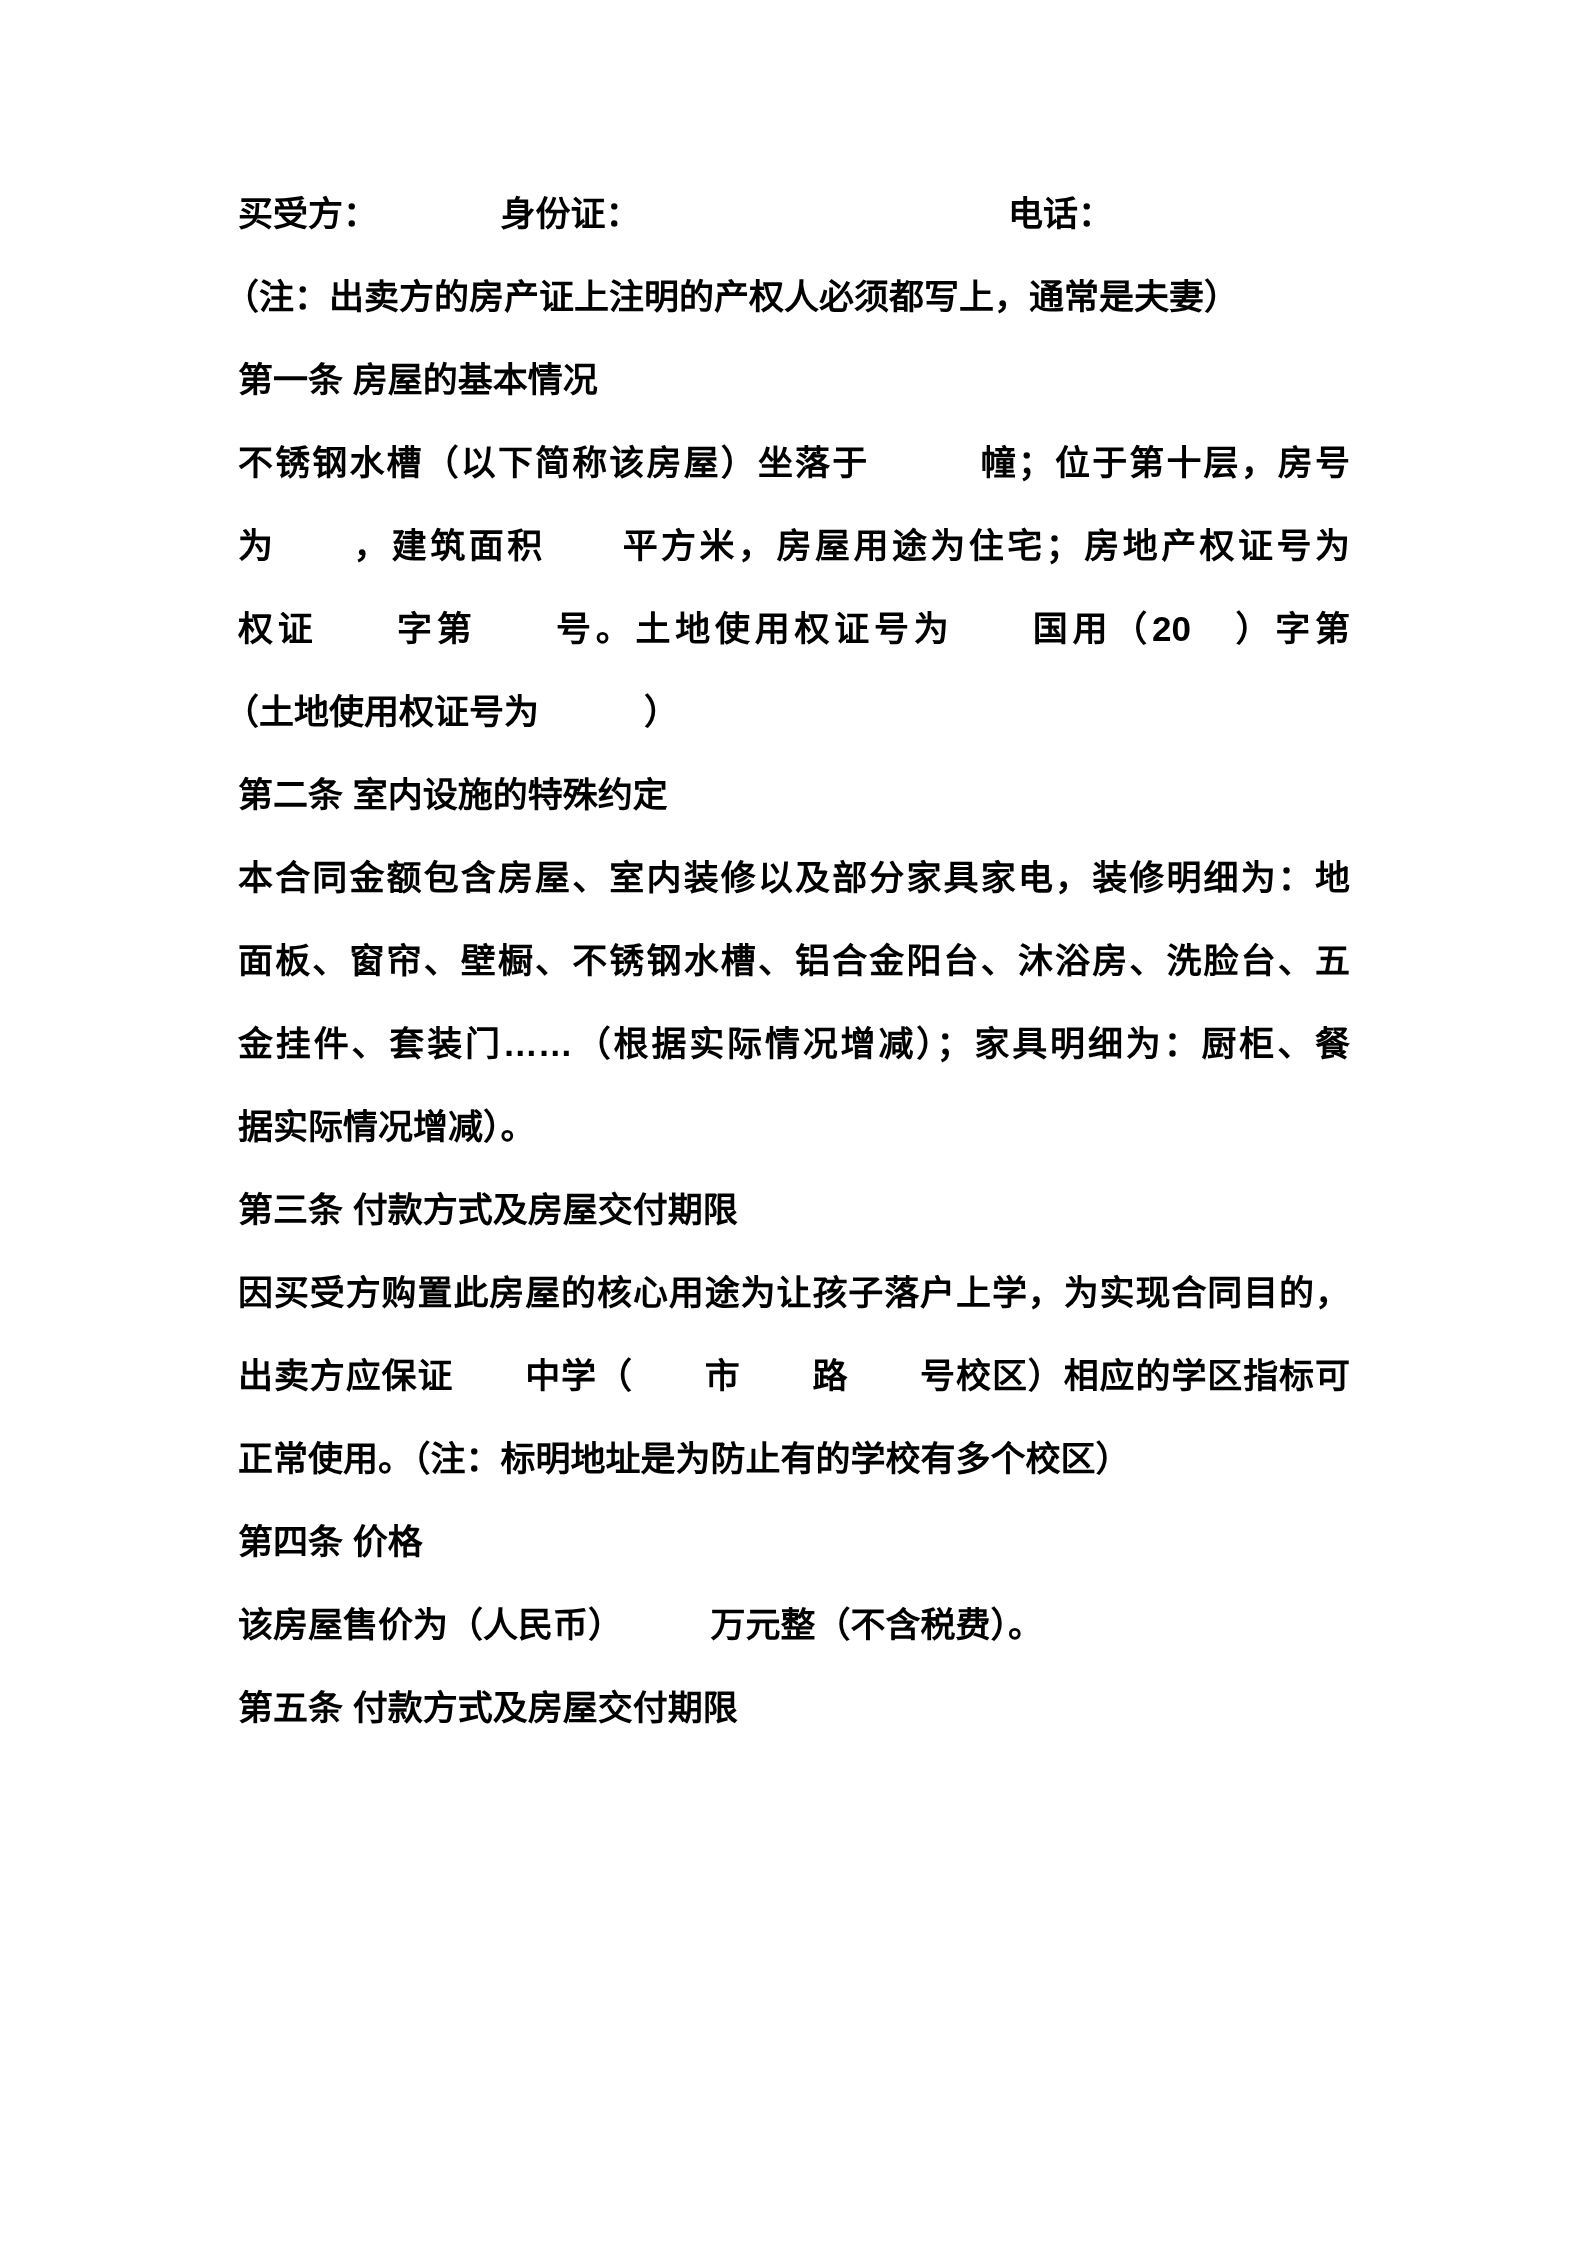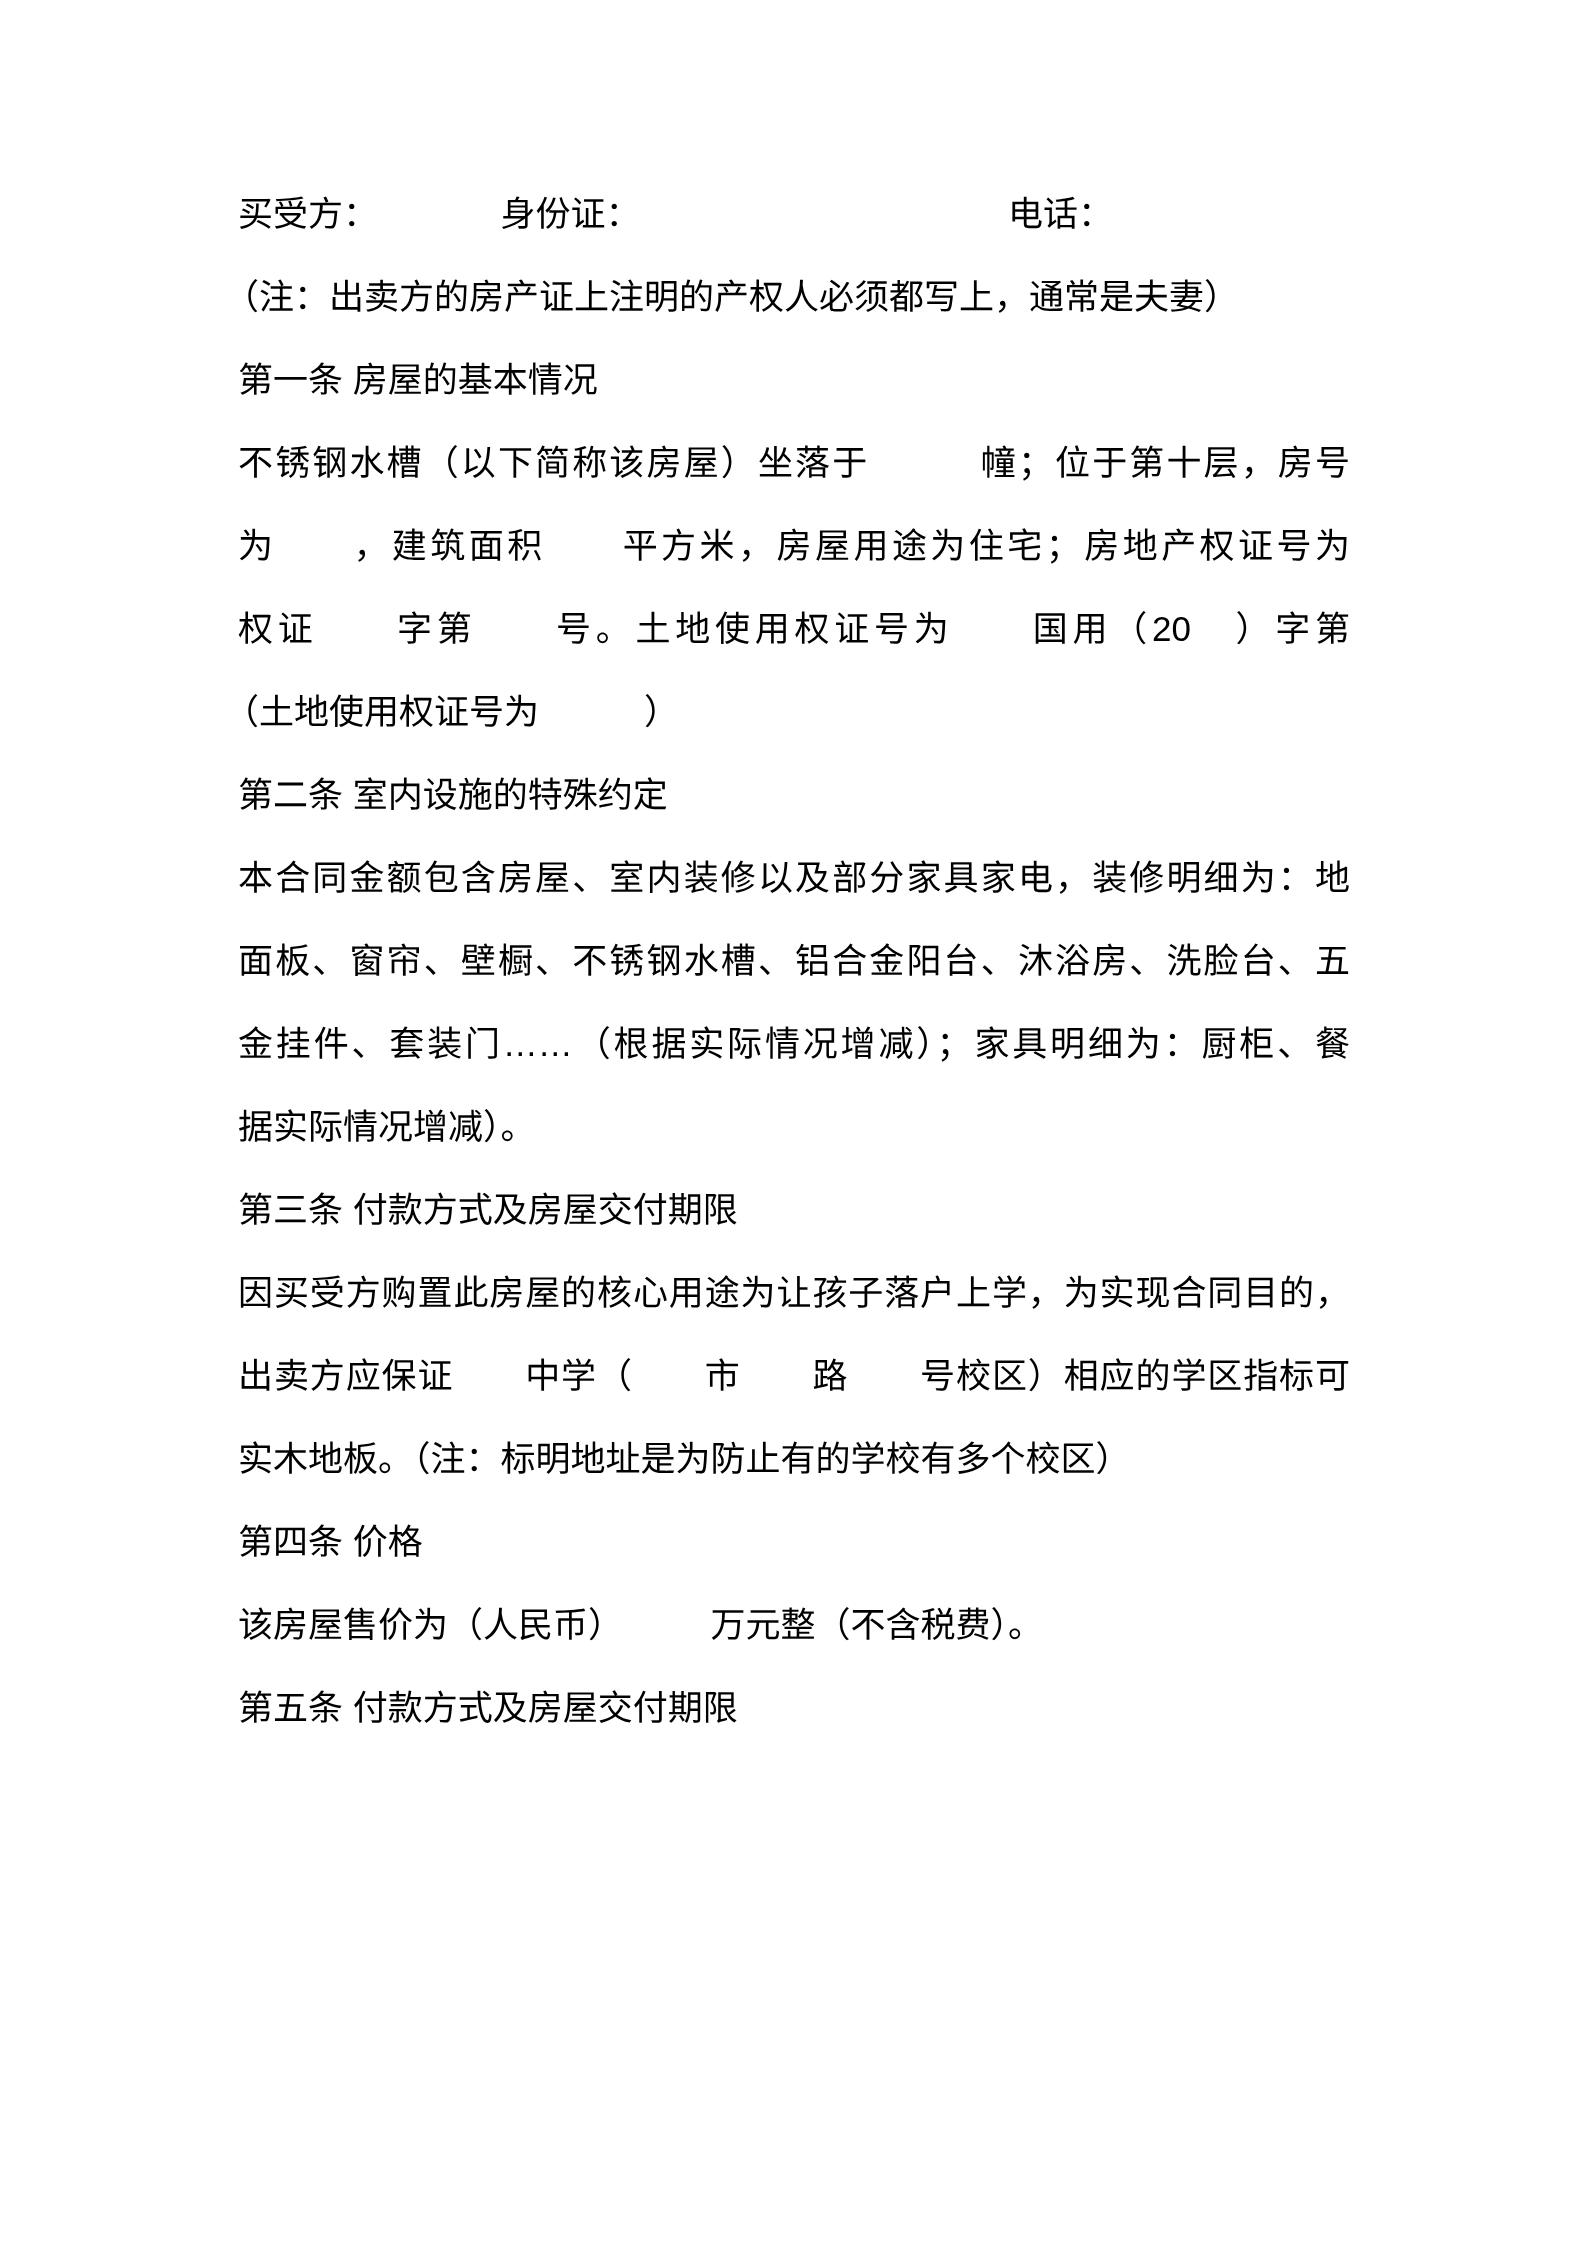--- a/index.html
+++ b/index.html
@@ -9,21 +9,21 @@
   }
   .page {
     position: relative;
     width: 1586px;
     height: 2244px;
     background: #ffffff;
     box-sizing: border-box;
     padding: 172px 236px 0 238px;
     overflow: hidden;
     font-family: "Liberation Sans", "DejaVu Sans", sans-serif;
-    font-weight: 400;
+    font-weight: 700;
     color: #000000;
     font-size: 35px;
   }
   .line {
     height: 83px;
     line-height: 83px;
     white-space: nowrap;
     letter-spacing: 0;
   }
   
@@ -51,17 +51,17 @@
   <div class="line fill">权证　　字第　　号。土地使用权证号为　　国用（20　）字第　　号。</div>
   <div class="line paren">（土地使用权证号为　　　）</div>
   <div class="line">第二条 室内设施的特殊约定</div>
   <div class="line fill">本合同金额包含房屋、室内装修以及部分家具家电，装修明细为：地</div>
   <div class="line fill">面板、窗帘、壁橱、不锈钢水槽、铝合金阳台、沐浴房、洗脸台、五</div>
   <div class="line fill">金挂件、套装门……（根据实际情况增减）；家具明细为：厨柜、餐</div>
   <div class="line">据实际情况增减）。</div>
   <div class="line">第三条 付款方式及房屋交付期限</div>
   <div class="line fill">因买受方购置此房屋的核心用途为让孩子落户上学，为实现合同目的，</div>
   <div class="line fill">出卖方应保证　　中学（　　市　　路　　号校区）相应的学区指标可以</div>
-  <div class="line">实木地板。（注：标明地址是为防止有的学校有多个校区）</div>
+  <div class="line">正常使用。（注：标明地址是为防止有的学校有多个校区）</div>
   <div class="line">第四条 价格</div>
   <div class="line">该房屋售价为（人民币）　　　万元整（不含税费）。</div>
   <div class="line">第五条 付款方式及房屋交付期限</div>
 </div>
 
 </body></html>

